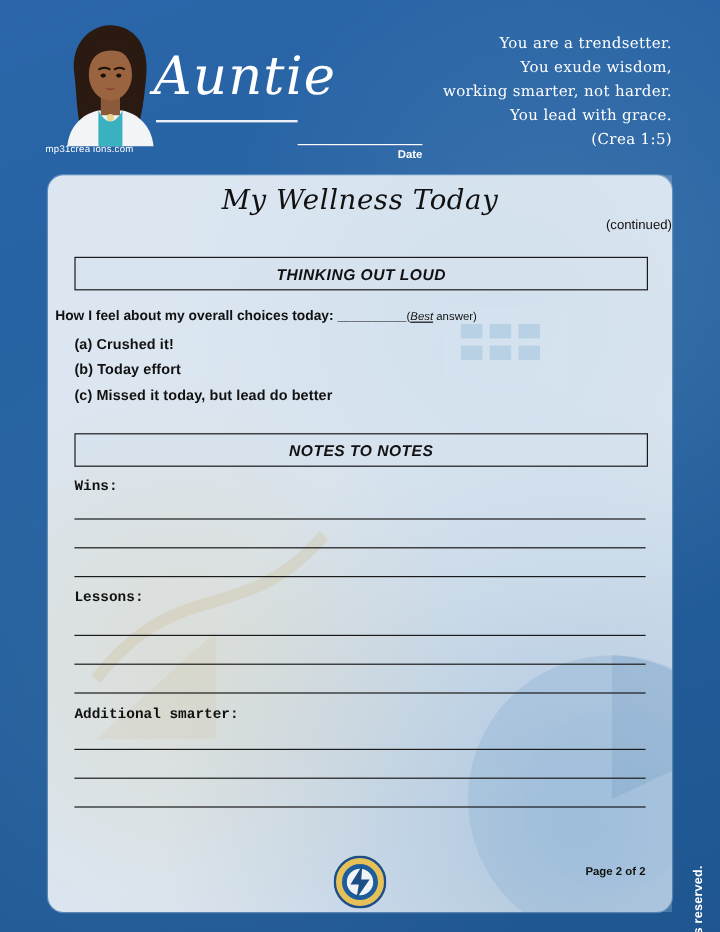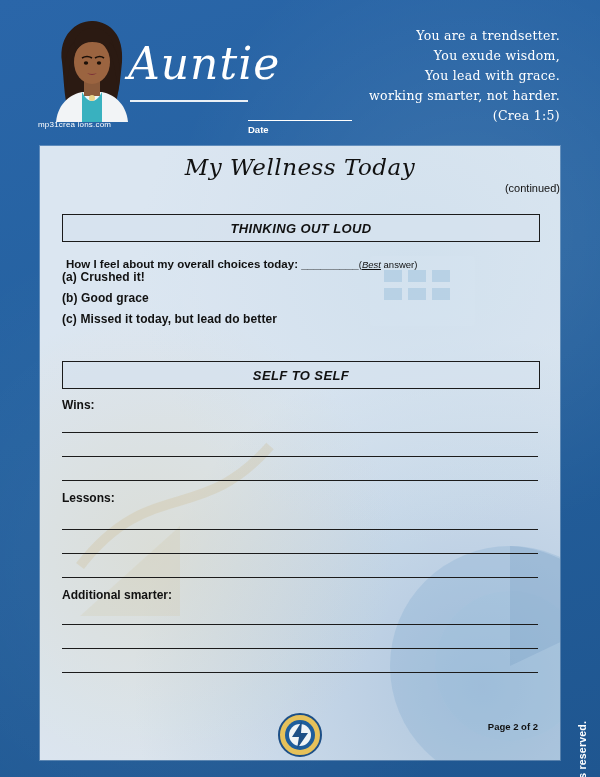--- a/index.html
+++ b/index.html
@@ -90,35 +90,36 @@
     top: 120px;
     width: 104px;
     height: 1px;
     background: #ffffff;
   }
   .date-label {
     position: absolute;
     left: 248px;
     top: 124px;
     width: 104px;
-    text-align: left;
+    text-align: right;
     color: #ffffff;
     font-size: 9.5px;
     font-weight: bold;
   }
 
   
   .sheet {
     position: absolute;
     left: 40px;
     top: 146px;
     width: 520px;
     height: 614px;
     background: rgba(233,240,246,0.93);
     box-shadow: 0 0 0 1px rgba(255,255,255,0.25);
+    border-radius: 13px;
   }
   .sheet-bg {
     position: absolute;
     left: 0; top: 0; right: 0; bottom: 0;
     background:
       radial-gradient(circle at 72% 20%, rgba(205,222,236,0.75), rgba(232,240,246,0) 45%),
       radial-gradient(circle at 22% 66%, rgba(215,205,170,0.35), rgba(232,240,246,0) 42%),
       radial-gradient(circle at 85% 88%, rgba(120,160,200,0.45), rgba(232,240,246,0) 50%);
     pointer-events: none;
   }
@@ -166,48 +167,49 @@
     font-weight: bold;
     font-size: 13px;
     color: #111;
     letter-spacing: .4px;
   }
   #bar-thinking { top: 68px; align-items: center; }
   #bar-notes { top: 215px; }
 
   .question {
     position: absolute;
-    left: 26px;
+    left: 6px;
     top: 112px;
     font-size: 11.5px;
     font-weight: bold;
     color: #111;
   }
   .question .hint {
     font-weight: normal;
     font-size: 9.5px;
   }
   .question .hint u { font-style: italic; }
 
   .choices {
     position: absolute;
     left: 22px;
-    top: 124px;
+    top: 134px;
     font-size: 12px;
     color: #111;
     font-weight: bold;
   }
   .choice { margin-bottom: 7px; letter-spacing: .1px; }
 
   .field-label {
     position: absolute;
     left: 22px;
     font-size: 12px;
     font-weight: bold;
     color: #111;
+    font-family: Liberation Mono, monospace;
   }
   #label-wins { top: 252px; }
   #label-lessons { top: 345px; }
   #label-thoughts { top: 442px; }
 
   .rule {
     position: absolute;
     left: 22px;
     width: 476px;
     height: 1px;
@@ -280,22 +282,22 @@
       </svg>
     </div>
     <div class="avatar-site">mp31crea ions.com</div>
 
     <div class="brand">Auntie</div>
     <div class="brand-underline"></div>
 
     <div class="verse">
       <div>You are a trendsetter.</div>
       <div>You exude wisdom,</div>
+      <div>working smarter, not harder.</div>
       <div>You lead with grace.</div>
-      <div>working smarter, not harder.</div>
       <div>(Crea 1:5)</div>
     </div>
 
     <div class="date-line"></div>
     <div class="date-label">Date</div>
   </div>
 
   <div class="sheet">
     <div class="sheet-bg"></div>
     <svg class="sheet-shapes" viewBox="0 0 520 614">
@@ -319,26 +321,26 @@
     <div class="section-bar" id="bar-thinking">
       <span>THINKING OUT LOUD</span>
     </div>
 
     <div class="question">
       <span>How I feel about my overall choices today: _________</span><span class="hint"><span>(</span><u><i>Best</i></u><span> answer)</span></span>
     </div>
 
     <div class="choices">
       <div class="choice">(a)  Crushed it!</div>
-      <div class="choice">(b)  Good grace</div>
+      <div class="choice">(b)  Today effort</div>
       <div class="choice">(c)  Missed it today, but lead do better</div>
     </div>
 
     <div class="section-bar" id="bar-notes">
-      <span>SELF TO SELF</span>
+      <span>NOTES TO NOTES</span>
     </div>
 
     <div class="field-label" id="label-wins">Wins:</div>
     <div class="rule" style="top:286px"></div>
     <div class="rule" style="top:310px"></div>
     <div class="rule" style="top:334px"></div>
 
     <div class="field-label" id="label-lessons">Lessons:</div>
     <div class="rule" style="top:383px"></div>
     <div class="rule" style="top:407px"></div>

